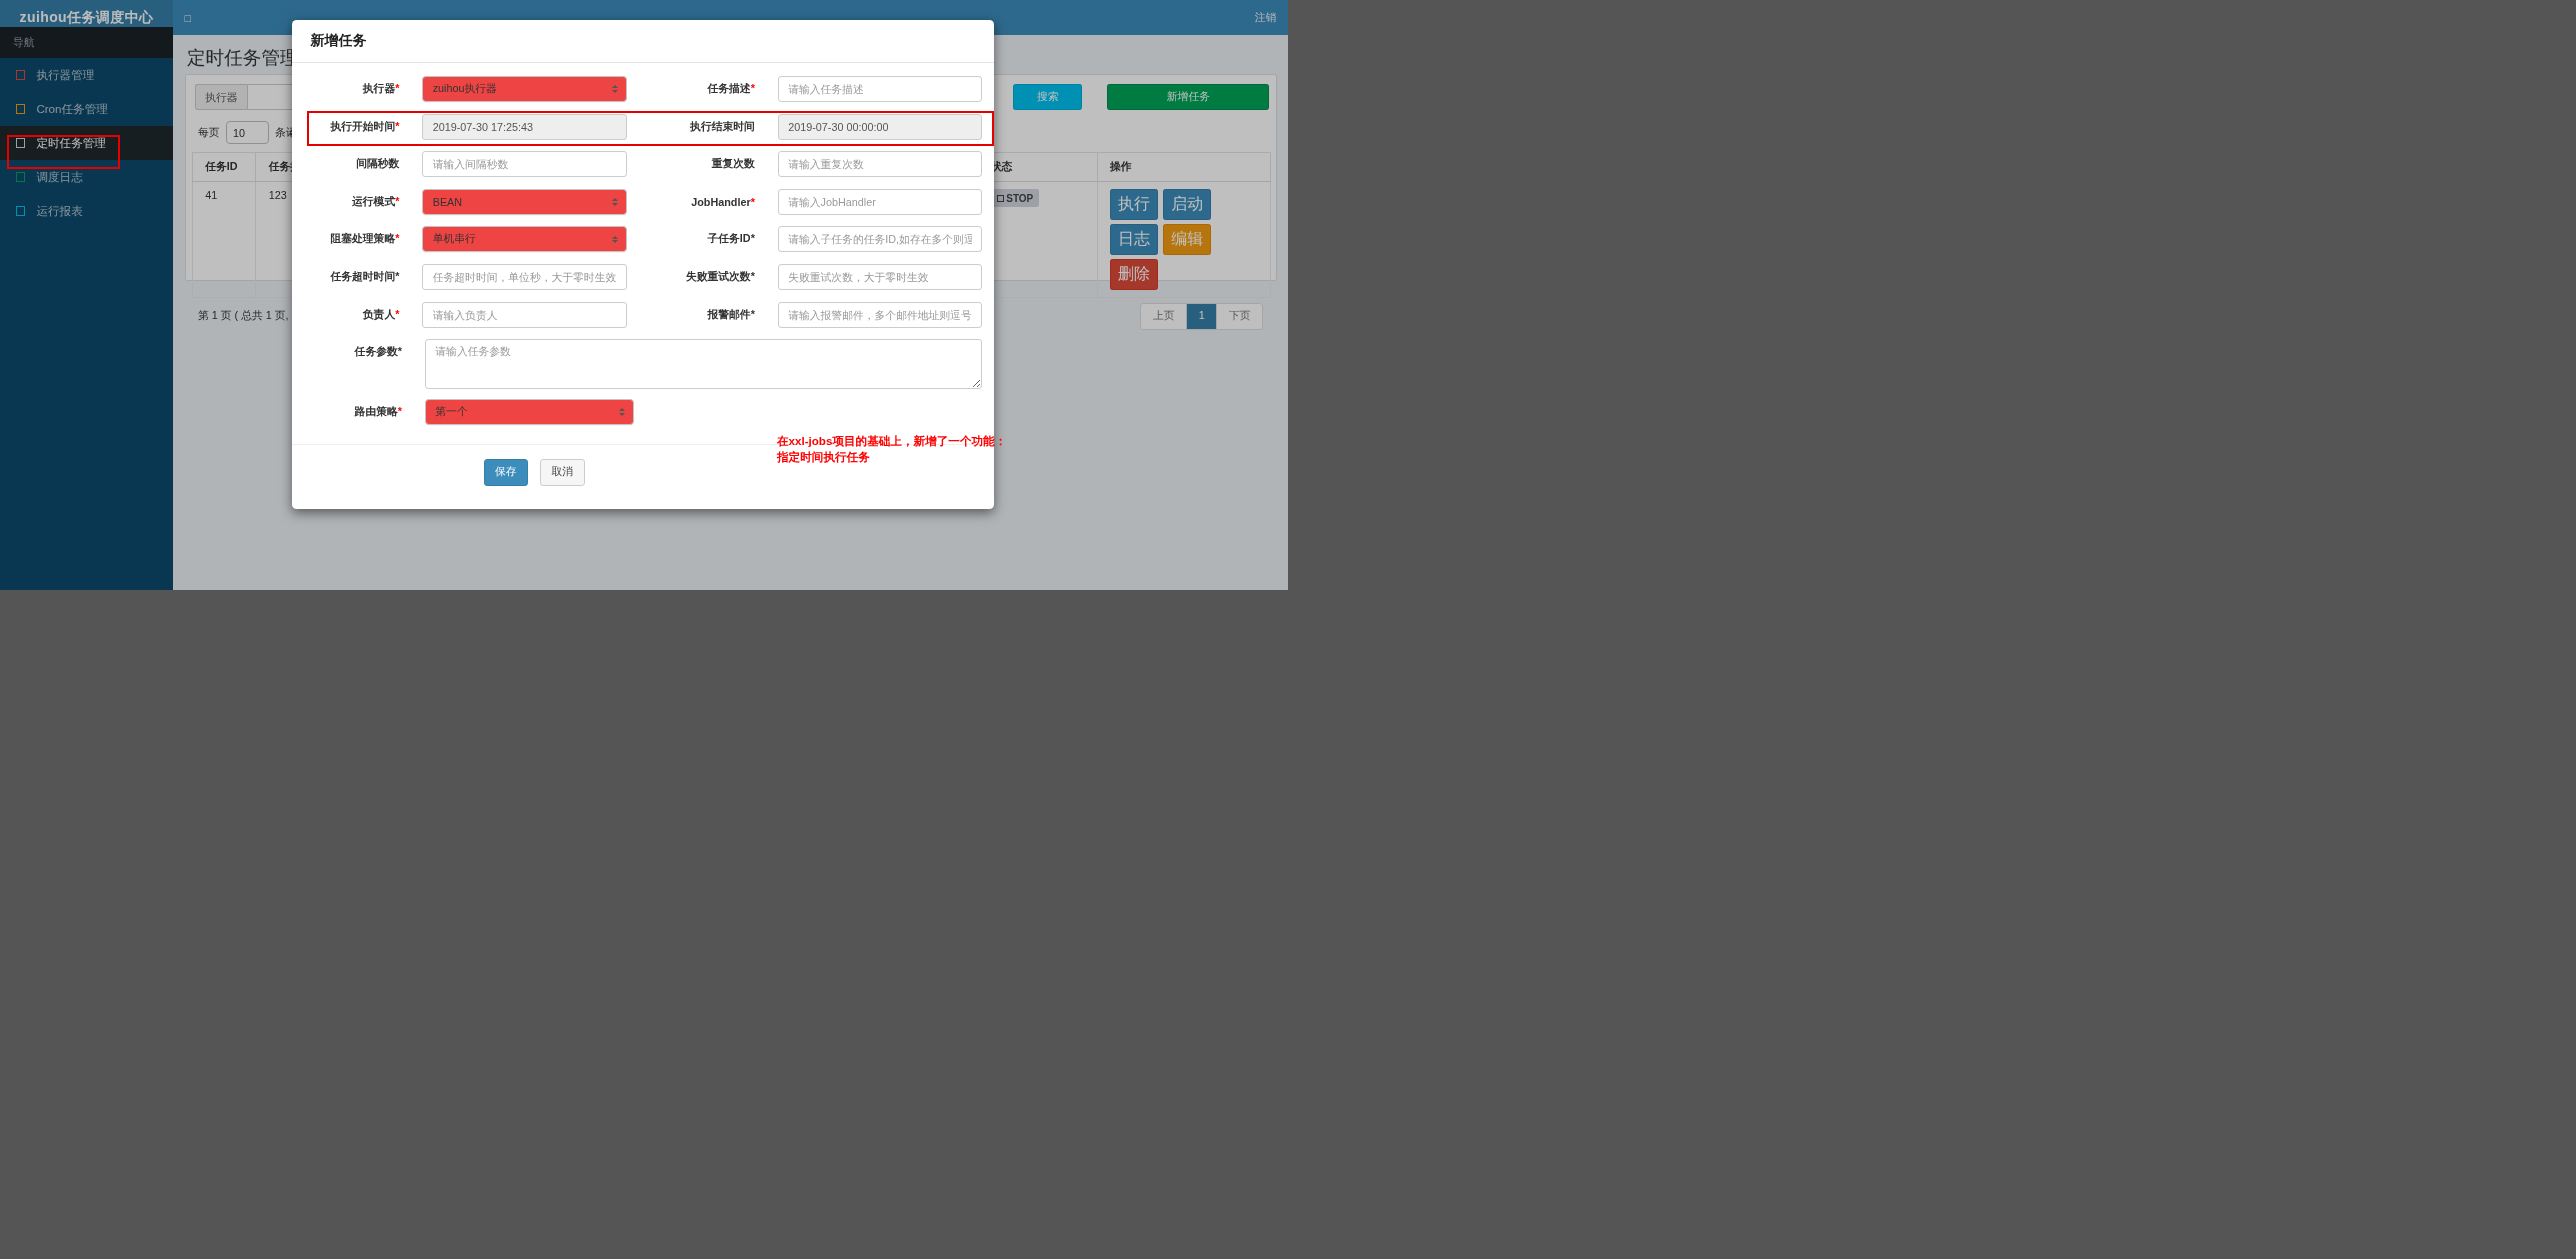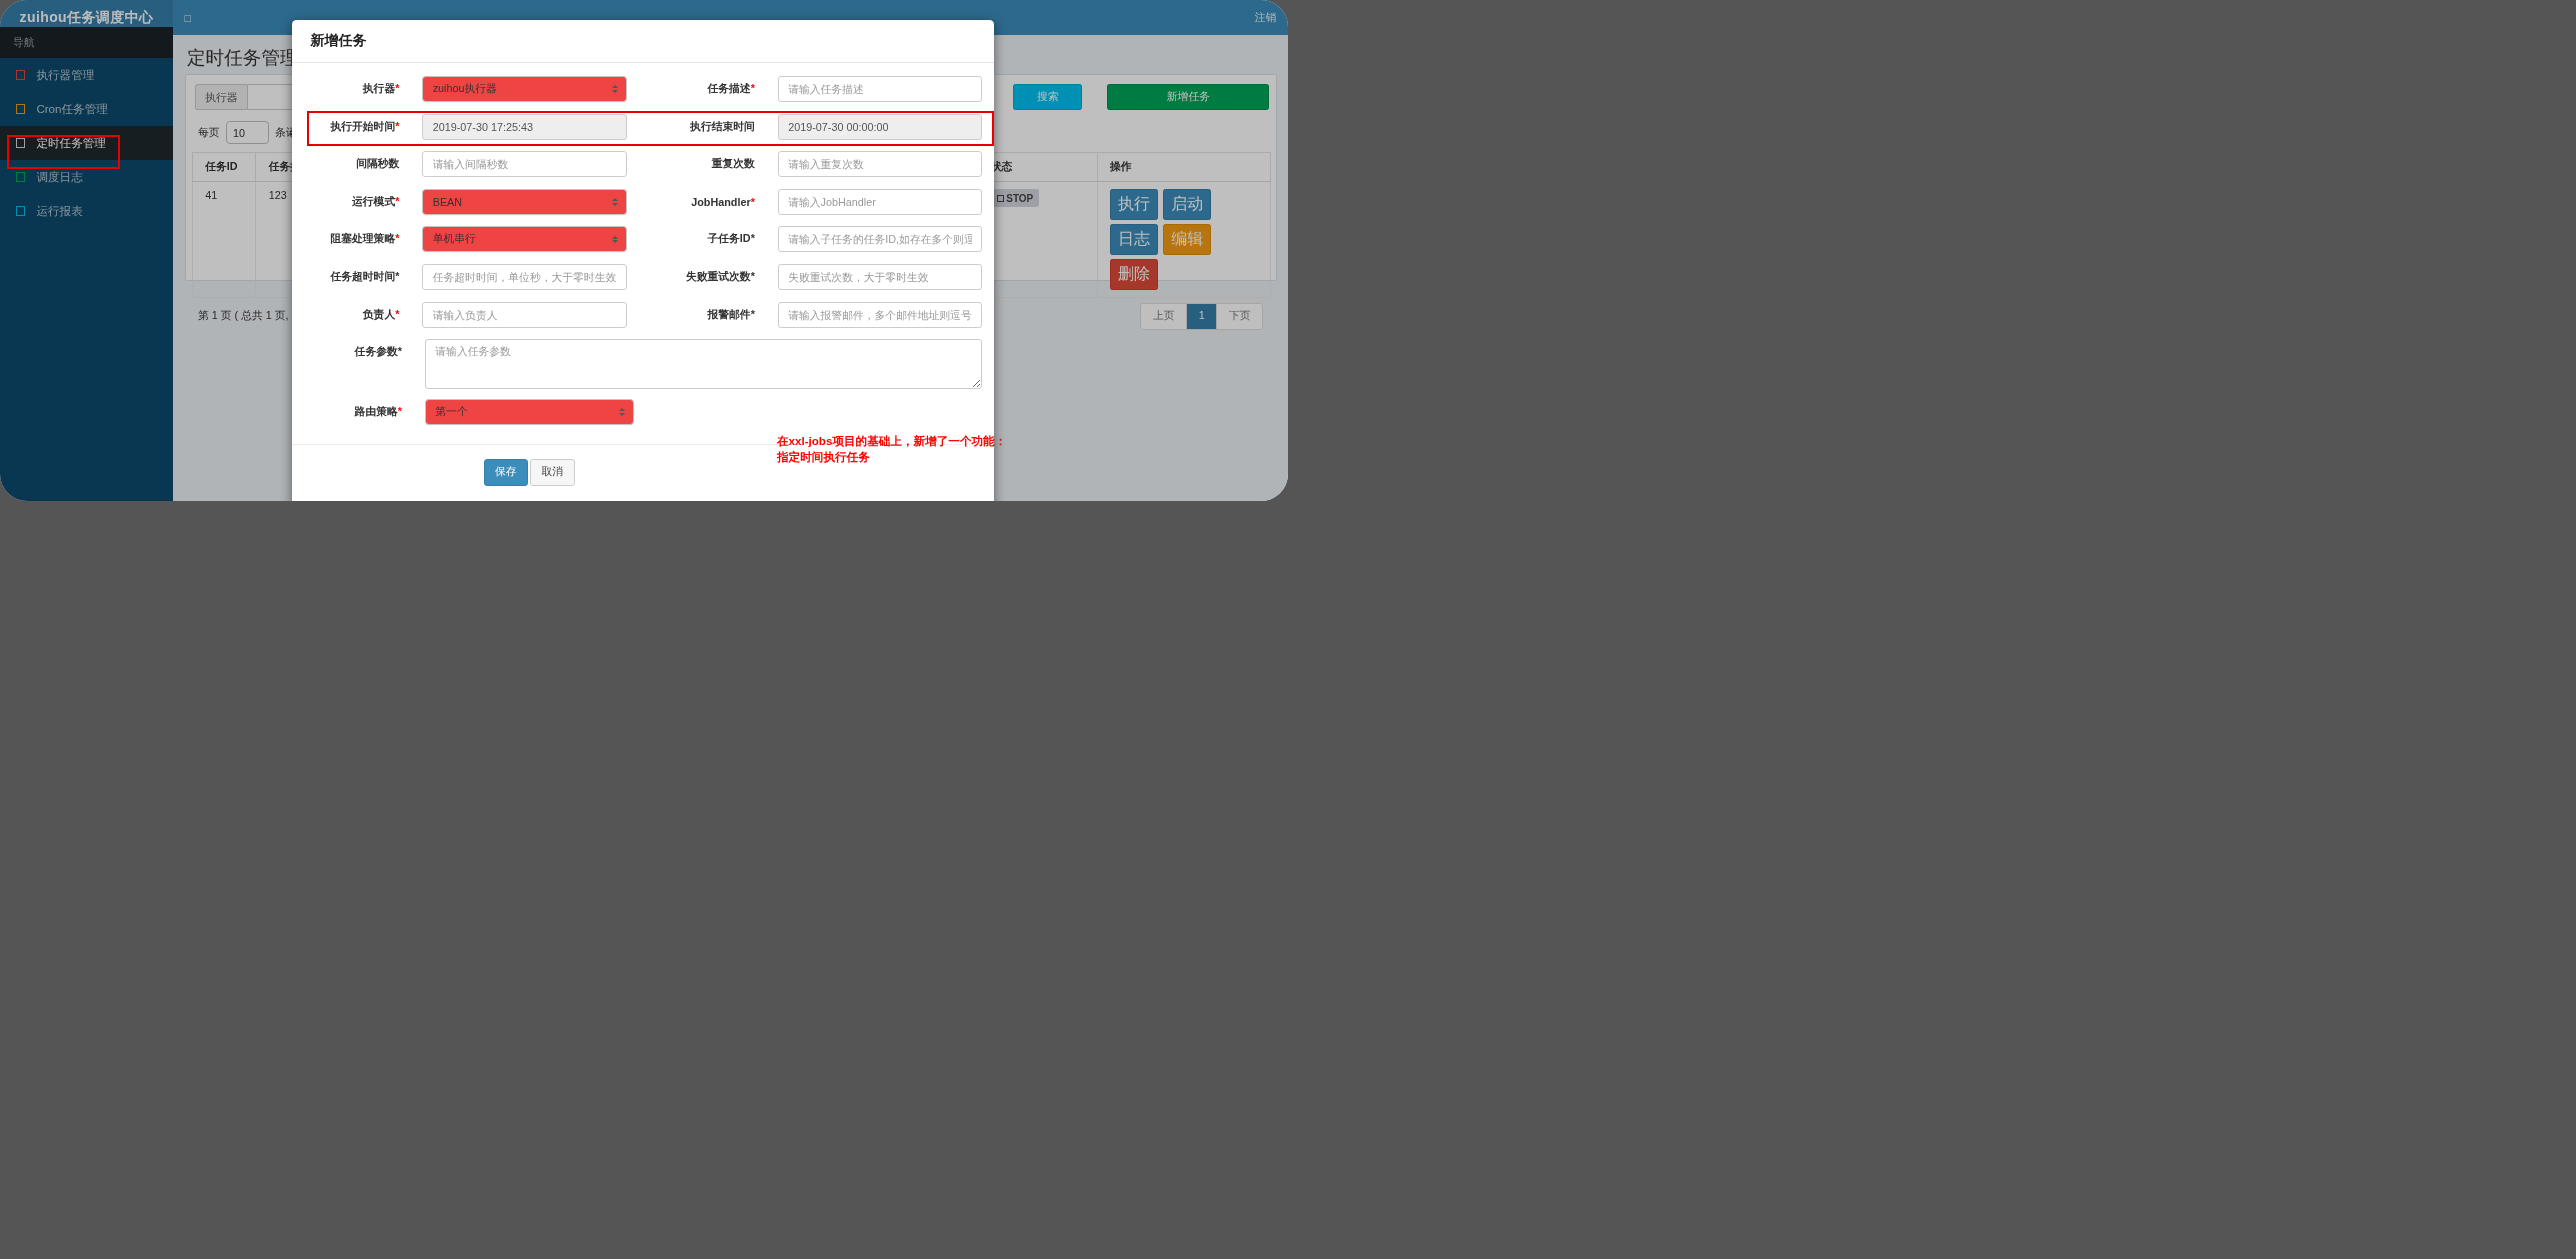--- a/index.html
+++ b/index.html
@@ -1,18 +1,18 @@
 <!DOCTYPE html>
 <html style="font-size:12.4px"><head>
 <meta charset="utf-8">
 <style>
   * { margin:0; padding:0; box-sizing:border-box; }
   body { background:#555; }
-  #app { position:relative; width:1288px; height:501px; overflow:hidden;
-         font-family:"Liberation Sans", sans-serif; font-size:10.8px; color:#333; background:#ecf0f5;border-radius:27px; }
+  #app { position:relative; width:1288px; height:590px; overflow:hidden;
+         font-family:"Liberation Sans", sans-serif; font-size:10.8px; color:#333; background:#ecf0f5; }
 
   
   .navbar { position:absolute; top:0; left:0; right:0; height:35px; background:#3c8dbc; display:flex; z-index:1; }
   .brand { width:173px; height:35px; background:#367fa9; color:#fbfbfb; font-size:14px; font-weight:bold;
            display:flex; align-items:center; justify-content:center; letter-spacing:0.4px; }
   .nav-rest { flex:1; display:flex; align-items:center; justify-content:space-between; padding:0 11.6px; }
   .toggle-icon { color:#eee; font-size:10.8px; cursor:pointer; }
   .logout { color:#f4f4f4; font-size:10.8px; cursor:pointer; }
 
   
@@ -86,21 +86,21 @@
          display:flex; align-items:center; justify-content:space-between; padding:0 7.7px 0 9.3px;
          color:#333; cursor:pointer; box-shadow:0 0.8px 0.8px rgba(0,0,0,0.04); }
   textarea.tarea { width:557px; height:50px; border:0.8px solid #ccc; border-radius:3.1px; margin-left:23px;
                    padding:4.6px 9.3px; font-size:10.8px; color:#555; font-family:inherit; resize:both; }
   textarea.tarea::placeholder { color:#999; }
   .row-param { align-items:flex-start; margin-bottom:10px; }
   .row-param .lbl-l { padding-top:6.2px; }
   .note { position:absolute; left:485px; top:370px; width:217px; color:#f00; font-weight:bold;
           font-size:11.6px; line-height:15.5px; }
   .m-div { border:0; border-top:0.8px solid #eee; margin:18.6px 0 0 0; }
-  .m-foot { padding:14px 0 0 192px; display:flex; gap:2px; }
+  .m-foot { padding:14px 0 0 192px; display:flex; gap:12px; }
   .btn-save { background:#3c8dbc; border:0.8px solid #367fa9; color:#fff; padding:5.4px 10px;
               border-radius:3.1px; font-size:10.8px; }
   .btn-cancel { background:#f6f6f6; border:0.8px solid #ccc; color:#444; padding:5.4px 10.8px;
                 border-radius:3.1px; font-size:10.8px; }
 
   
   .ann { position:absolute; border:2.3px solid #e60000; z-index:40; pointer-events:none; }
   .ann-sidebar { left:7px; top:135px; width:113px; height:34px; }
   .ann-daterow { left:307px; top:111px; width:687px; height:35px; }
 </style>

